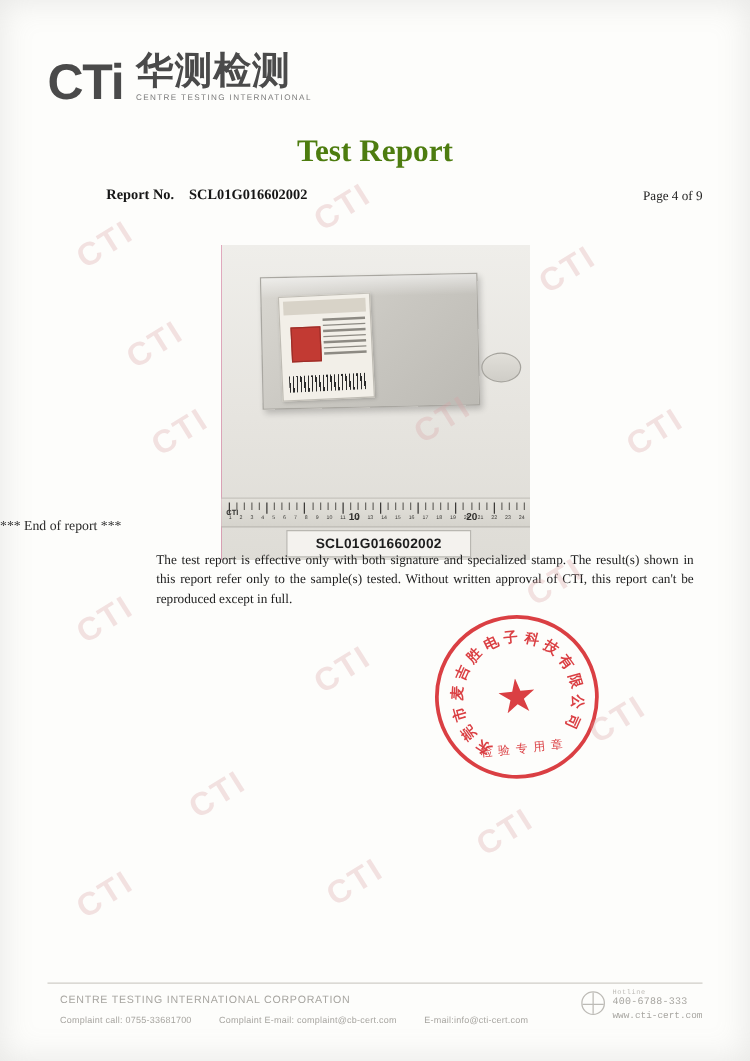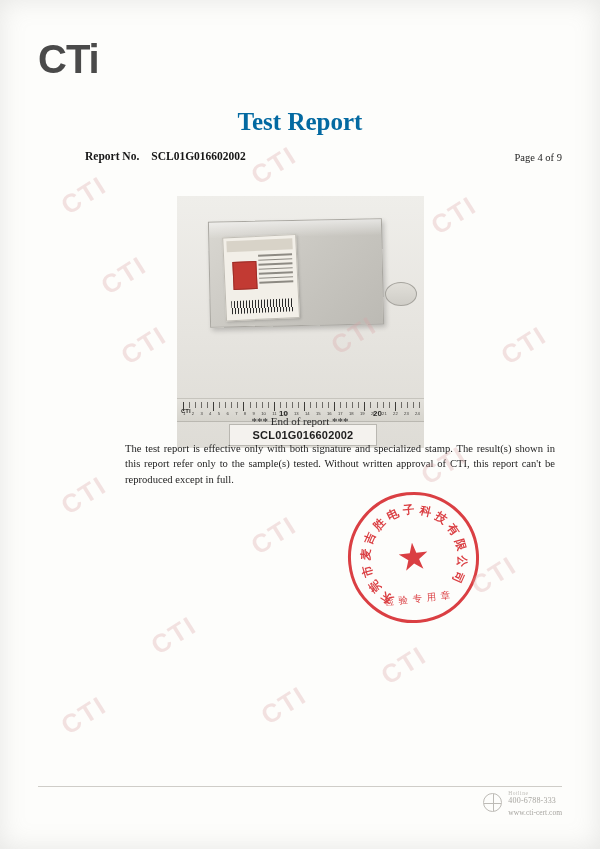--- a/index.html
+++ b/index.html
@@ -44,21 +44,21 @@
   }
   .cn-sub{
     font-family:"Liberation Sans", sans-serif;
     font-size:6.5px;color:#7a7a7a;letter-spacing:1.1px;margin-top:4px;
   }
 
   
   .title{
     position:absolute;left:0;right:0;top:108px;
     text-align:center;
-    font-size:25px;font-weight:bold;color:#0369a1;
+    font-size:25px;font-weight:bold;color:#4d7c0f;
     font-family:"Liberation Serif", serif;
   }
   .report-no{
     position:absolute;left:85px;top:150px;
     font-size:11.5px;font-weight:bold;color:#161616;
   }
   .report-no .num{font-weight:bold;margin-left:12px;}
   .page-no{
     position:absolute;right:38px;top:152px;
     font-size:10.5px;color:#242424;
@@ -147,21 +147,21 @@
     position:absolute;left:52px;bottom:2px;width:146px;height:20px;
     background:#f4f2ee;border:1px solid #b9b7b1;
     display:flex;align-items:center;justify-content:center;
     font-family:"Liberation Sans", sans-serif;
     font-size:11px;font-weight:bold;color:#1d1d1d;letter-spacing:.2px;
   }
 
   
   .end-report{
     position:absolute;left:0;right:0;top:415px;
-    text-align:center;font-size:11px;color:#2a2a2a;
+    font-size:11px;color:#2a2a2a;
   }
 
   
   .disclaimer{
     position:absolute;left:85px;width:430px;top:441px;
     font-size:10.6px;line-height:1.45;color:#1d1d1d;
     text-align:justify;
     margin-left:40px;
   }
 
@@ -210,41 +210,45 @@
   }
   .footer{
     position:absolute;left:48px;top:794px;right:38px;
     font-family:"Liberation Sans", sans-serif;
     color:#a7a5a0;
   }
   .f-company{font-size:8.5px;letter-spacing:.6px;}
   .f-line2{font-size:7.2px;letter-spacing:.2px;margin-top:7px;display:flex;gap:22px;}
   .f-right{
     position:absolute;right:38px;top:790px;text-align:left;
-    font-family:Liberation Serif, serif;color:#a7a5a0;
+    font-family:Liberation Mono, monospace;color:#a7a5a0;
     display:flex;align-items:flex-start;gap:6px;
   }
   .f-globe{
     width:17px;height:17px;border-radius:50%;
     border:1.5px solid #bdbbb6;margin-top:3px;position:relative;flex:none;
   }
   .f-globe:before{content:"";position:absolute;left:50%;top:0;bottom:0;width:1px;background:#bdbbb6;}
   .f-globe:after{content:"";position:absolute;top:50%;left:0;right:0;height:1px;background:#bdbbb6;}
   .f-hot{font-size:5.5px;color:#bdbbb6;letter-spacing:.5px;}
   .f-num{font-size:8px;color:#a7a5a0;letter-spacing:.2px;}
   .f-web{font-size:7.5px;color:#a7a5a0;margin-top:3px;}
 </style>
 </head>
 <body>
 
 <div class="page">
 
   <div class="logo-row">
     <div class="cti-mark">
       <span>CTi</span>
+    </div>
+    <div class="cn-block">
+      <div class="cn-main">华测检测</div>
+      <div class="cn-sub">CENTRE TESTING INTERNATIONAL</div>
     </div>
   </div>
 
   <div class="title">Test Report</div>
 
   <div class="report-no">
     <span>Report No.</span><span class="num">SCL01G016602002</span>
   </div>
   <div class="page-no">Page 4 of 9</div>
 
@@ -385,20 +389,28 @@
       <div class="wm" style="left: 150px; top: 620px;">CTI</div>
       <div class="wm" style="left: 380px; top: 650px;">CTI</div>
       <div class="wm" style="left: 60px; top: 700px;">CTI</div>
       <div class="wm" style="left: 470px; top: 560px;">CTI</div>
       <div class="wm" style="left: 260px; top: 690px;">CTI</div>
       <div class="wm" style="left: 100px; top: 260px;">CTI</div>
       <div class="wm" style="left: 420px; top: 450px;">CTI</div>
     </div>
 
   <div class="footer-rule"></div>
+  <div class="footer">
+    <div class="f-company">CENTRE TESTING INTERNATIONAL CORPORATION</div>
+    <div class="f-line2">
+      <span>Complaint call: 0755-33681700</span>
+      <span>Complaint E-mail: complaint@cb-cert.com</span>
+      <span>E-mail:info@cti-cert.com</span>
+    </div>
+  </div>
   <div class="f-right">
     <div class="f-globe"></div>
     <div>
       <div class="f-hot">Hotline</div>
       <div class="f-num">400-6788-333</div>
       <div class="f-web">www.cti-cert.com</div>
     </div>
   </div>
 
 </div>

